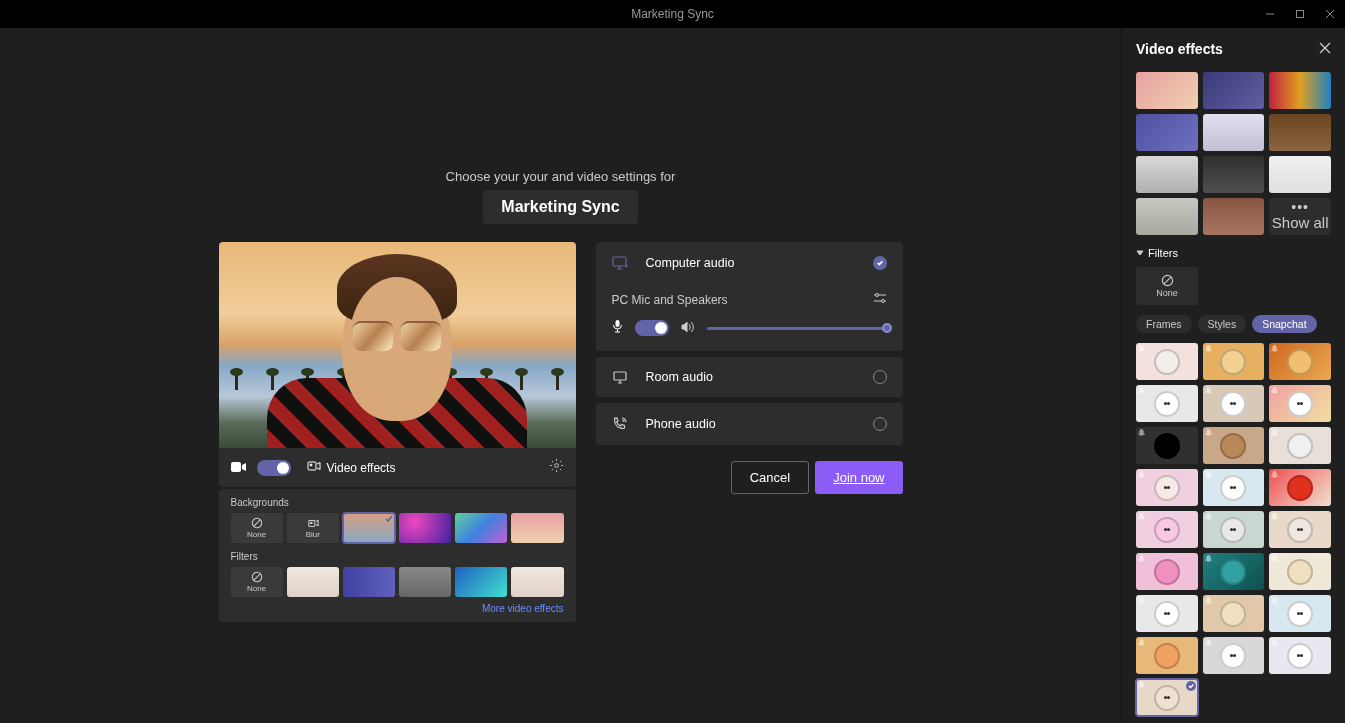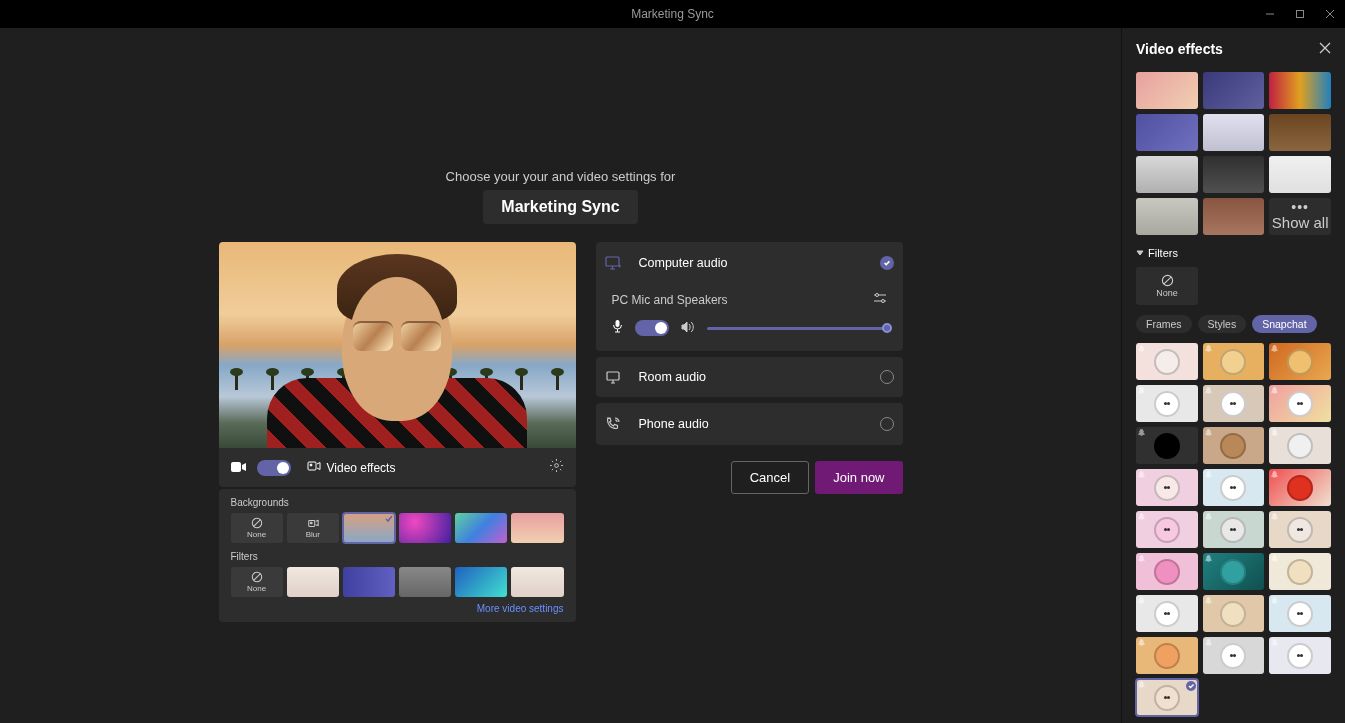--- a/index.html
+++ b/index.html
@@ -53,38 +53,38 @@
   .mini-tile.none svg, .mini-tile.blur svg { stroke: #ccc; }
   .mini-tile .tiny-label { font-size: 8px; color: #ccc; }
   .mini-tile.selected { outline: 2px solid #6264a7; outline-offset: -1px; }
   .mini-tile .check { position: absolute; top: 1px; right: 1px; width: 10px; height: 10px; color:#6264a7;}
   .more-link { text-align: right; font-size: 10px; color: #6b8eff; margin-top: 6px; cursor: pointer; }
   
   
   .audio-col { width: 307px; }
   .audio-card { background: #2d2d2d; border-radius: 4px; margin-bottom: 6px; }
   .audio-card.expanded { padding-bottom: 10px; }
-  .audio-option { display: flex; align-items: center; padding: 13px 9px; gap: 16px; cursor: pointer; }
+  .audio-option { display: flex; align-items: center; padding: 13px 16px; gap: 16px; cursor: pointer; }
   .audio-option-icon { width: 18px; color: #6264a7; display:flex; }
   .audio-option.secondary .audio-option-icon { color: #ccc; }
   .audio-option-label { flex: 1; font-size: 12.5px; }
   .radio-check { width: 14px; height: 14px; border-radius: 50%; background: #6264a7; display:flex; align-items:center; justify-content:center;}
   .radio-check svg{stroke:#fff;}
   .radio-empty { width: 14px; height: 14px; border: 1.5px solid #888; border-radius: 50%; }
   .audio-device-row { padding: 8px 16px; display: flex; align-items: center; justify-content: space-between; font-size: 12px; color: #ccc; }
   .device-settings { cursor: pointer; }
   .audio-slider-row { padding: 4px 16px; display: flex; align-items: center; gap: 12px; }
   .mic-icon { color: #fff; }
   .slider-track { flex: 1; height: 3px; background: #6264a7; border-radius: 2px; position: relative; }
   .slider-thumb { position: absolute; right: 0; top: 50%; transform: translate(50%, -50%); width: 10px; height: 10px; background: #6264a7; border-radius: 50%; border:2px solid #8b8fd6;}
   
   .action-buttons { display: flex; justify-content: flex-end; gap: 6px; margin-top: 16px; }
   .btn { padding: 8px 18px; border-radius: 3px; font-size: 13px; cursor: pointer; border: none; }
   .btn-cancel { background: transparent; border: 1px solid #666; color: #fff; }
-  .btn-join { background: #701a75; color: #fff; }
+  .btn-join { background: #8b5cf6; color: #fff; text-decoration: underline; }
   
   
   .right-panel { width: 224px; background: #1f1f1f; border-left: 1px solid #111; padding: 12px 14px 0 14px; overflow-y: auto; position:relative;}
   .panel-header { display: flex; justify-content: space-between; align-items: center; margin-bottom: 14px; }
   .panel-title { font-size: 14px; font-weight: 600; }
   .panel-close { cursor: pointer; color: #ccc; }
   
   .bg-grid { display: grid; grid-template-columns: repeat(3, 1fr); gap: 5px; }
   .bg-tile { height: 37px; border-radius: 3px; cursor: pointer; position: relative; overflow:hidden;}
   .show-all-tile { background: #2d2d2d; display: flex; flex-direction: column; align-items: center; justify-content: center; gap: 2px; }
@@ -233,21 +233,21 @@
                   <line x1="3" y1="11" x2="11" y2="3"></line>
                 </svg>
                 <span class="tiny-label">None</span>
               </div>
               <div class="mini-tile" style="background: linear-gradient(rgb(240, 232, 224), rgb(224, 208, 200));"></div>
               <div class="mini-tile" style="background: linear-gradient(90deg, rgb(64, 64, 160), rgb(96, 96, 192));"></div>
               <div class="mini-tile" style="background: linear-gradient(rgb(136, 136, 136), rgb(102, 102, 102));"></div>
               <div class="mini-tile" style="background: linear-gradient(135deg, rgb(32, 96, 192), rgb(64, 224, 208));"></div>
               <div class="mini-tile" style="background: linear-gradient(rgb(240, 232, 224), rgb(224, 208, 200));"></div>
             </div>
-          <div class="more-link">More video settings</div>
+          <div class="more-link">More video effects</div>
         </div>
       </div>
 
       <div class="audio-col">
         <div class="audio-card expanded">
           <div class="audio-option">
             <span class="audio-option-icon">
                 <svg width="18" height="16" viewBox="0 0 18 16" fill="none" stroke="currentColor" stroke-width="1.2">
                   <rect x="1" y="2" width="13" height="9" rx="1"></rect>
                   <path d="M5 14h5M7.5 11v3"></path>

